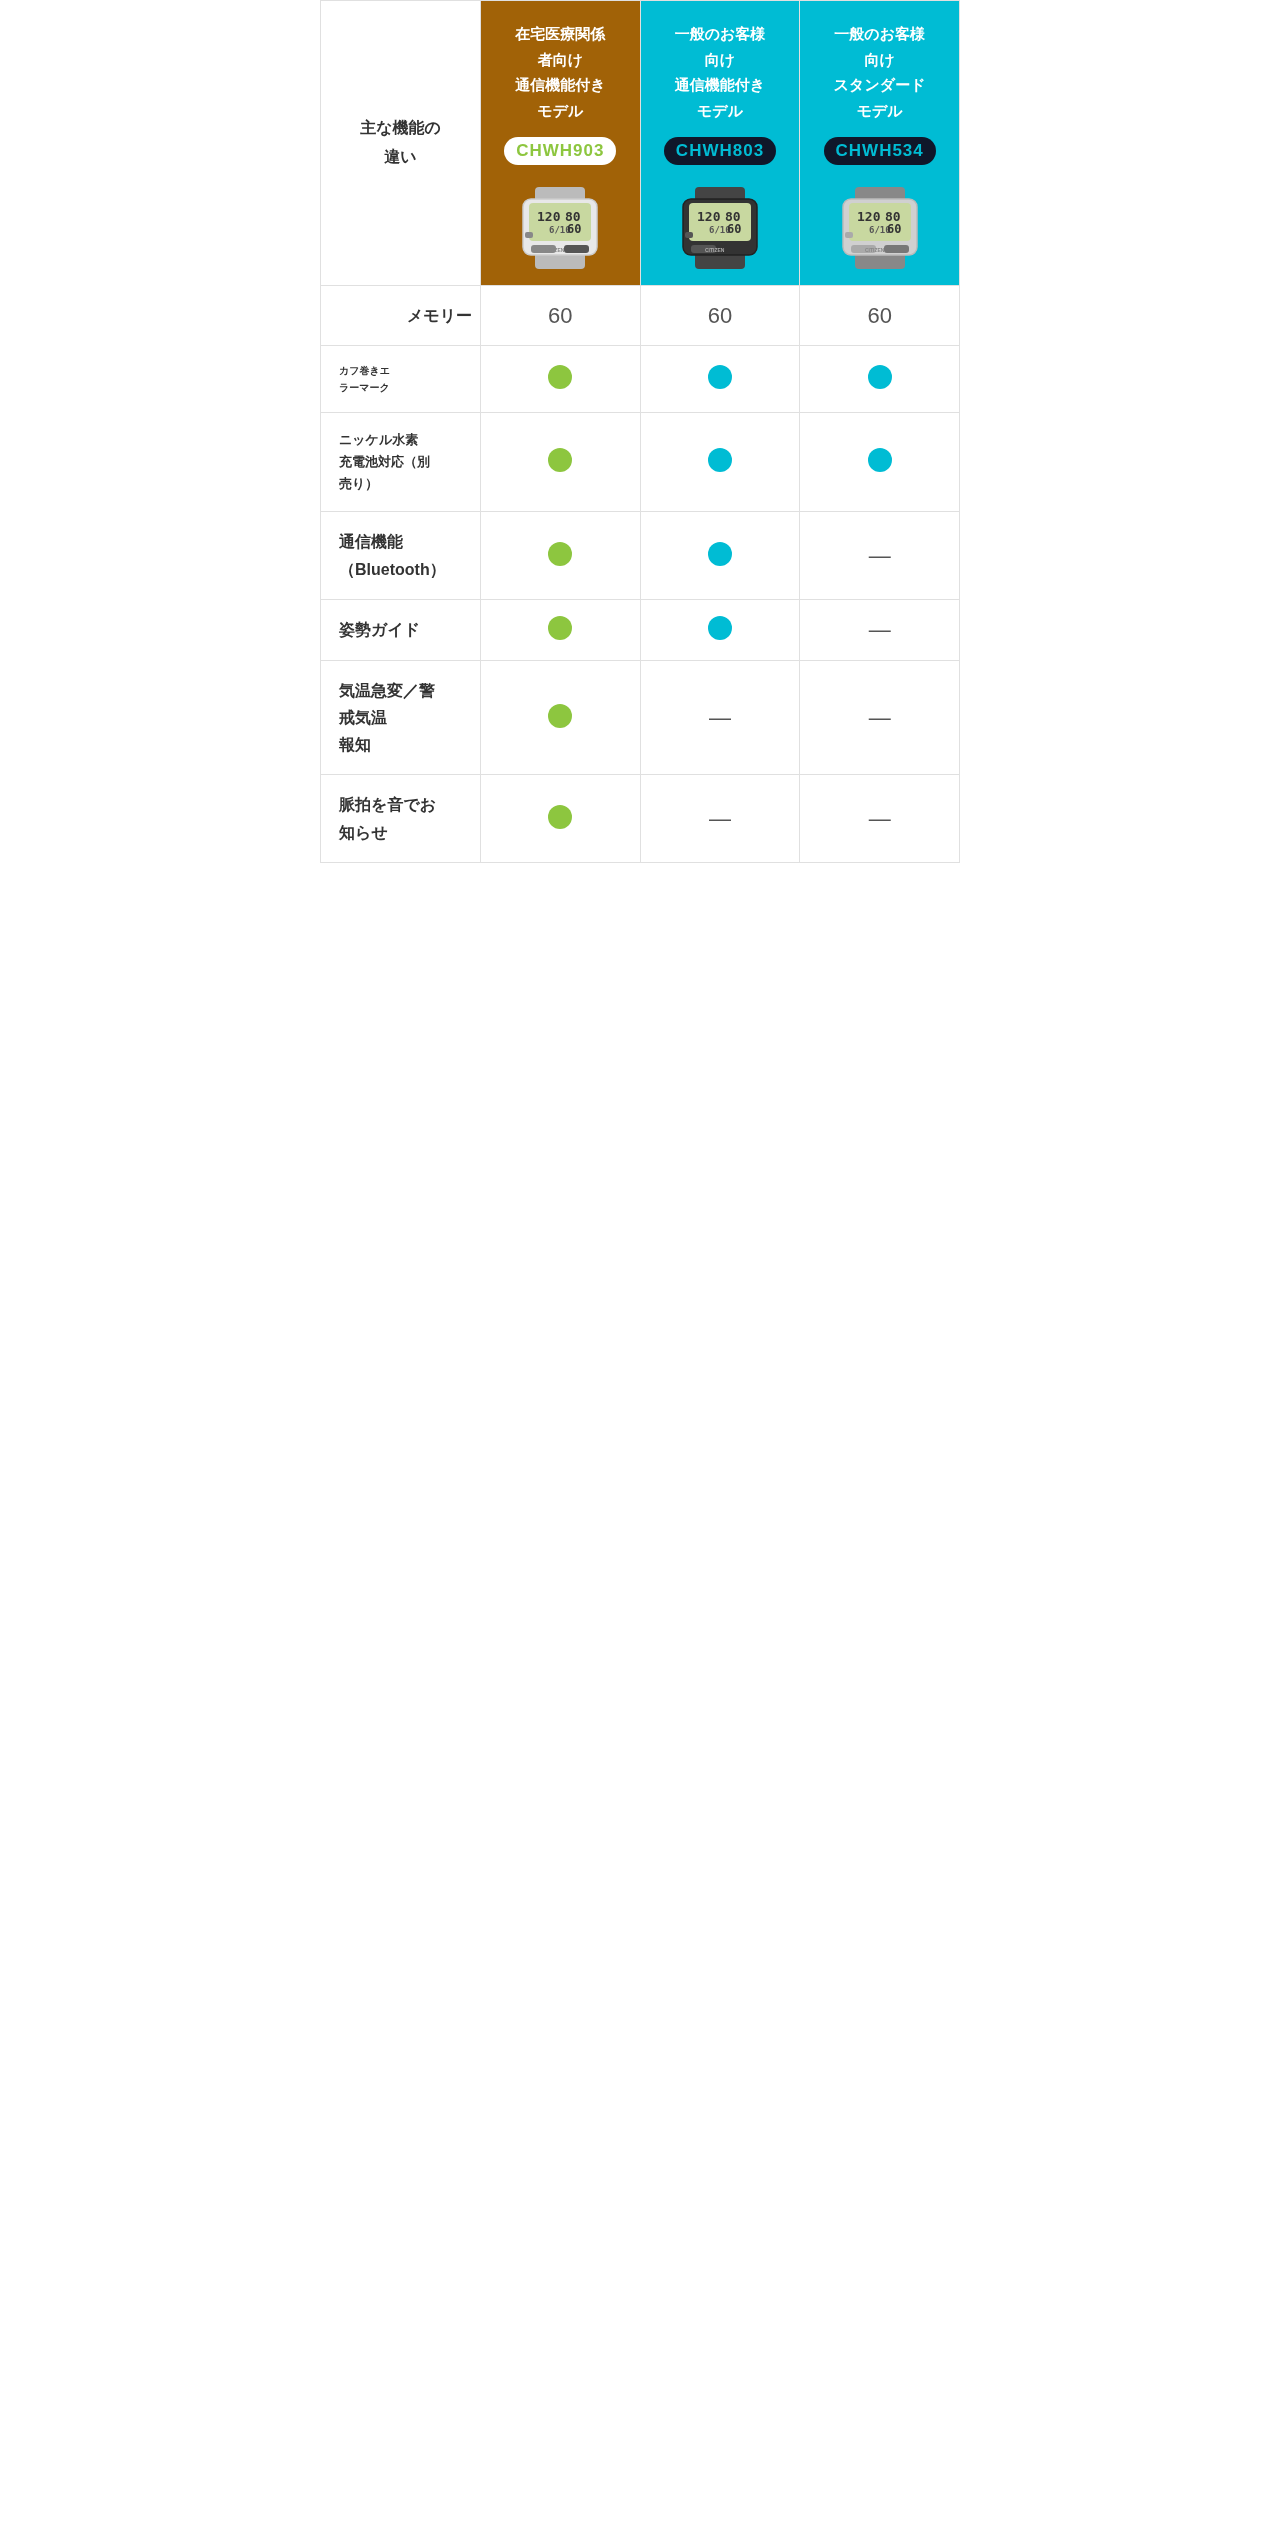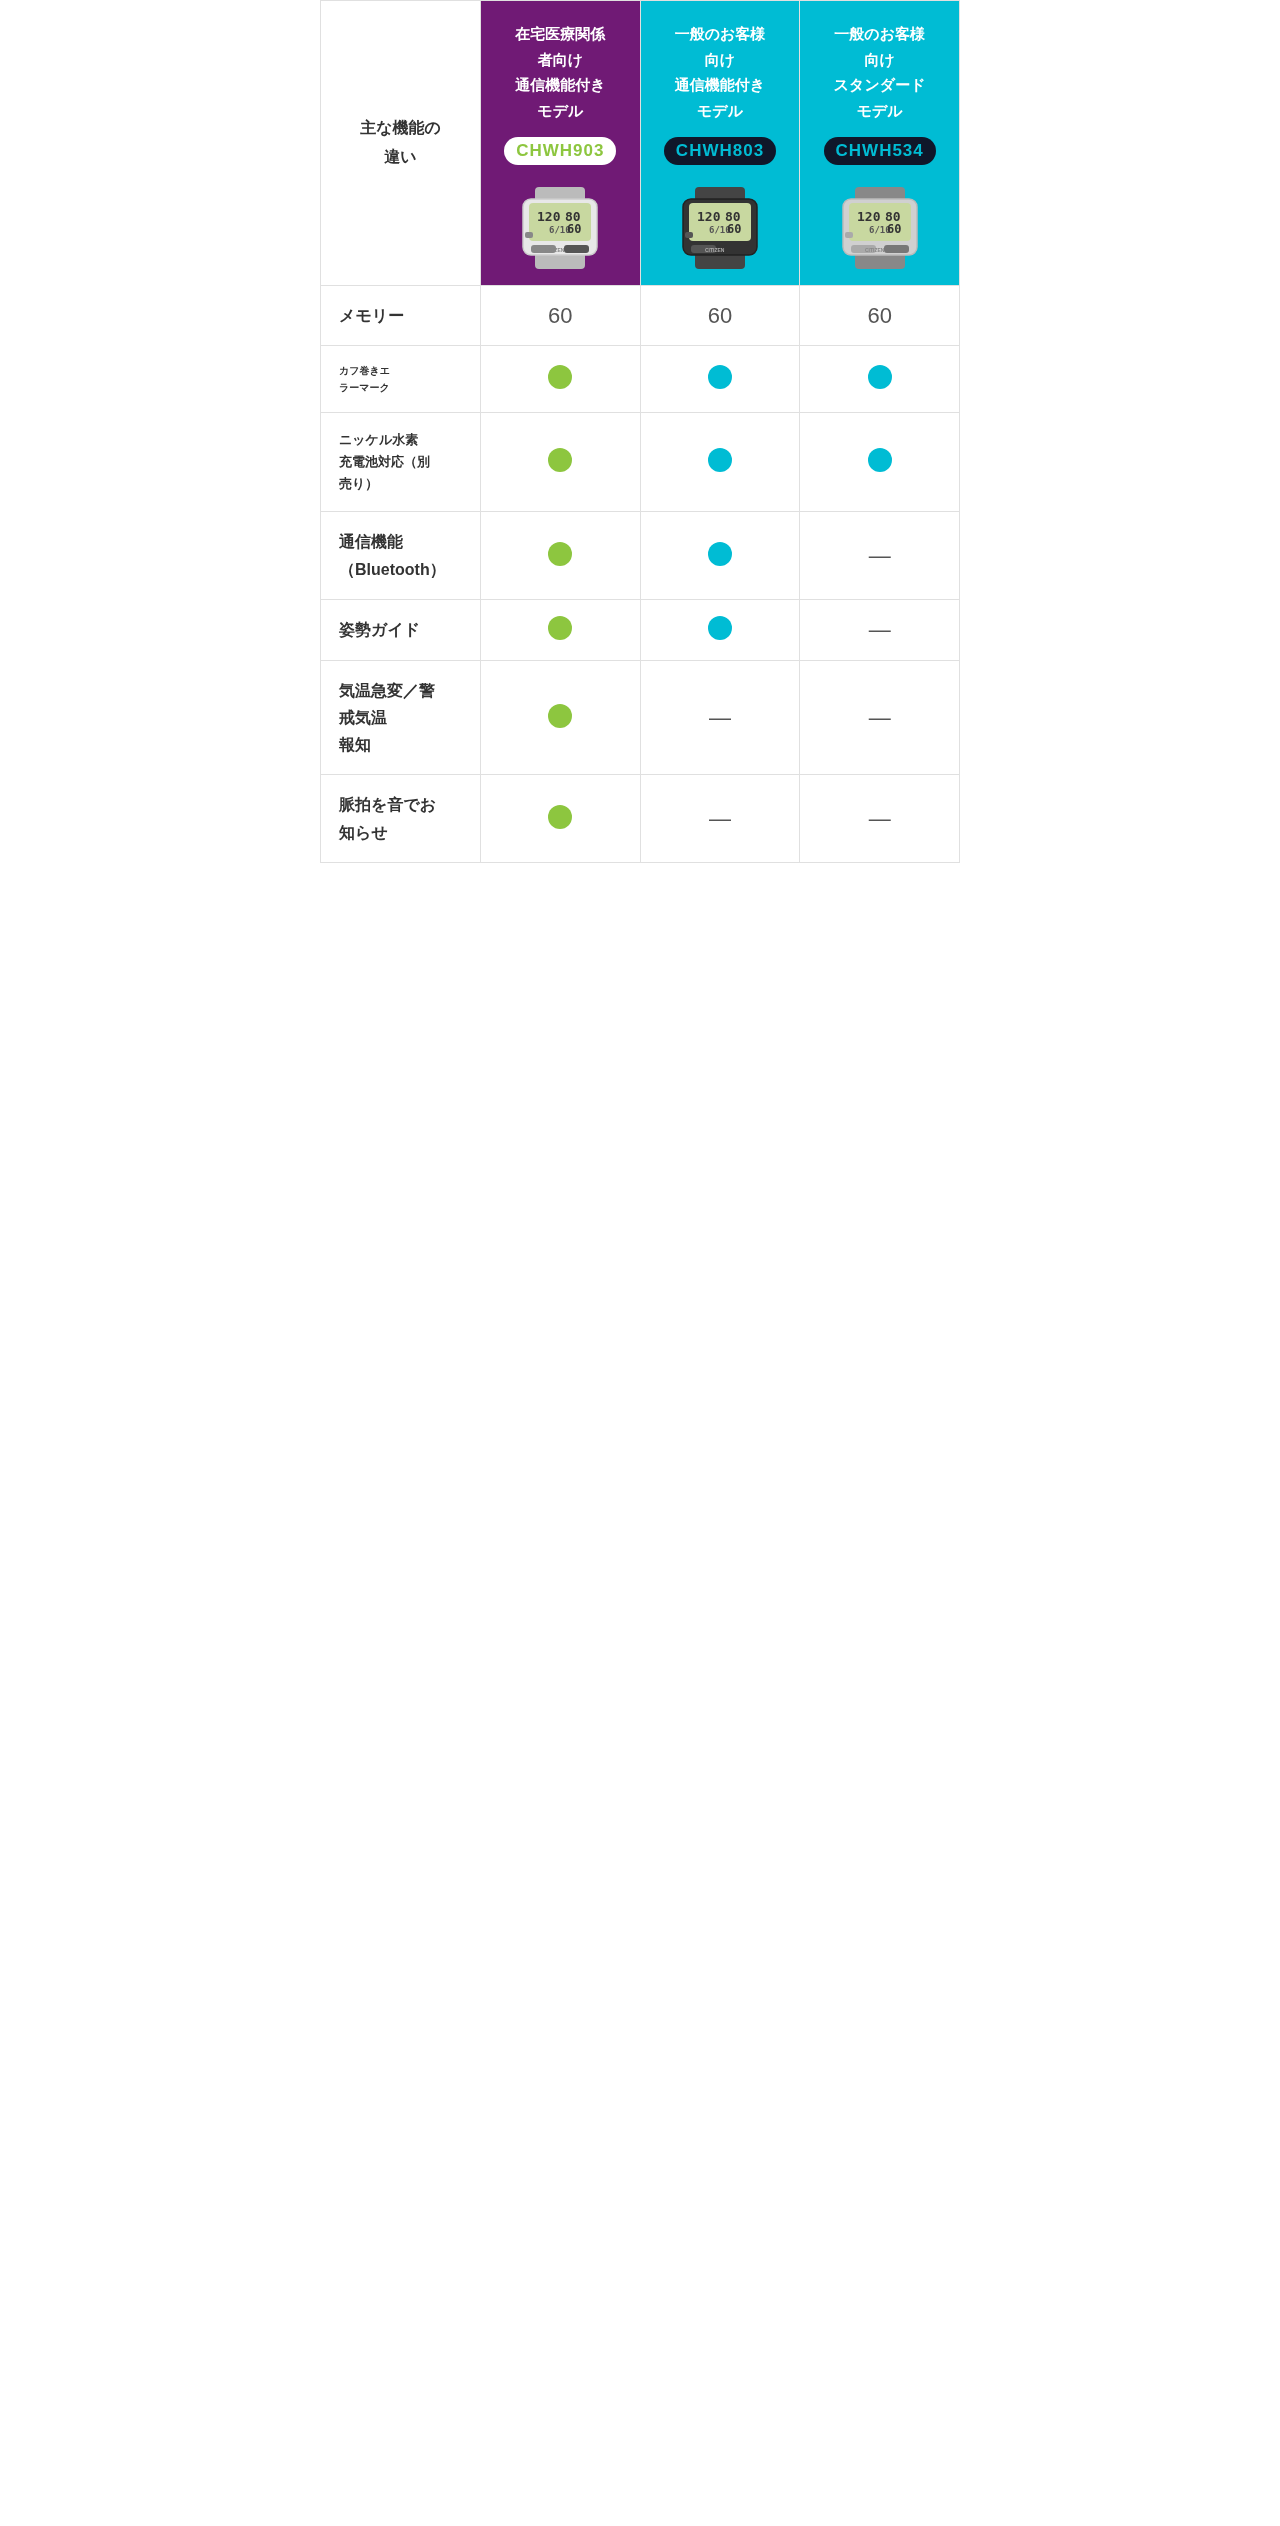--- a/index.html
+++ b/index.html
@@ -140,21 +140,21 @@
 </head>
 <body>
 
 <table class="comparison-table">
   <thead>
     <tr>
       <th class="header-cell-label label-col">
         <span style="font-size:16px; font-weight:bold; color:#333; line-height:1.8;">主な機能の<br>違い</span>
       </th>
 
-      <th class="header-col-green" style="background:#701a75; padding: 20px 8px 0 8px;">
+      <th class="header-col-green" style="background:#a16207; padding: 20px 8px 0 8px;">
         <div class="col-title" style="white-space: pre-line; line-height:1.7; font-size:15px; color:#fff; font-weight:bold; margin-bottom:10px;">在宅医療関係
 者向け
 通信機能付き
 モデル</div>
         <div class="model-badge-green">CHWH903</div>
         
         <svg class="device-svg" viewBox="0 0 130 100" xmlns="http://www.w3.org/2000/svg" style="margin-top:12px; margin-bottom:4px;">
 
           <rect x="40" y="72" width="50" height="20" rx="4" fill="#bbb"></rect>
 
@@ -218,21 +218,21 @@
           <rect x="69" y="68" width="25" height="8" rx="3" fill="#777"></rect>
           <rect x="30" y="55" width="8" height="6" rx="2" fill="#aaa"></rect>
           <text x="50" y="75" font-size="5" fill="#888" font-family="sans-serif">CITIZEN</text>
         </svg>
       </th>
     </tr>
   </thead>
   <tbody>
 
     <tr class="row-bg">
-      <td class="row-label label-col" style="text-align:left; padding-left:18px; font-size:16px; font-weight:bold;">メモリー</td>
+      <td class="row-label label-col" style="text-align:right; padding-left:18px; font-size:16px; font-weight:bold;">メモリー</td>
       <td>
         <span class="memory-value">60</span>
       </td>
       <td>
         <span class="memory-value">60</span>
       </td>
       <td>
         <span class="memory-value">60</span>
       </td>
     </tr>

